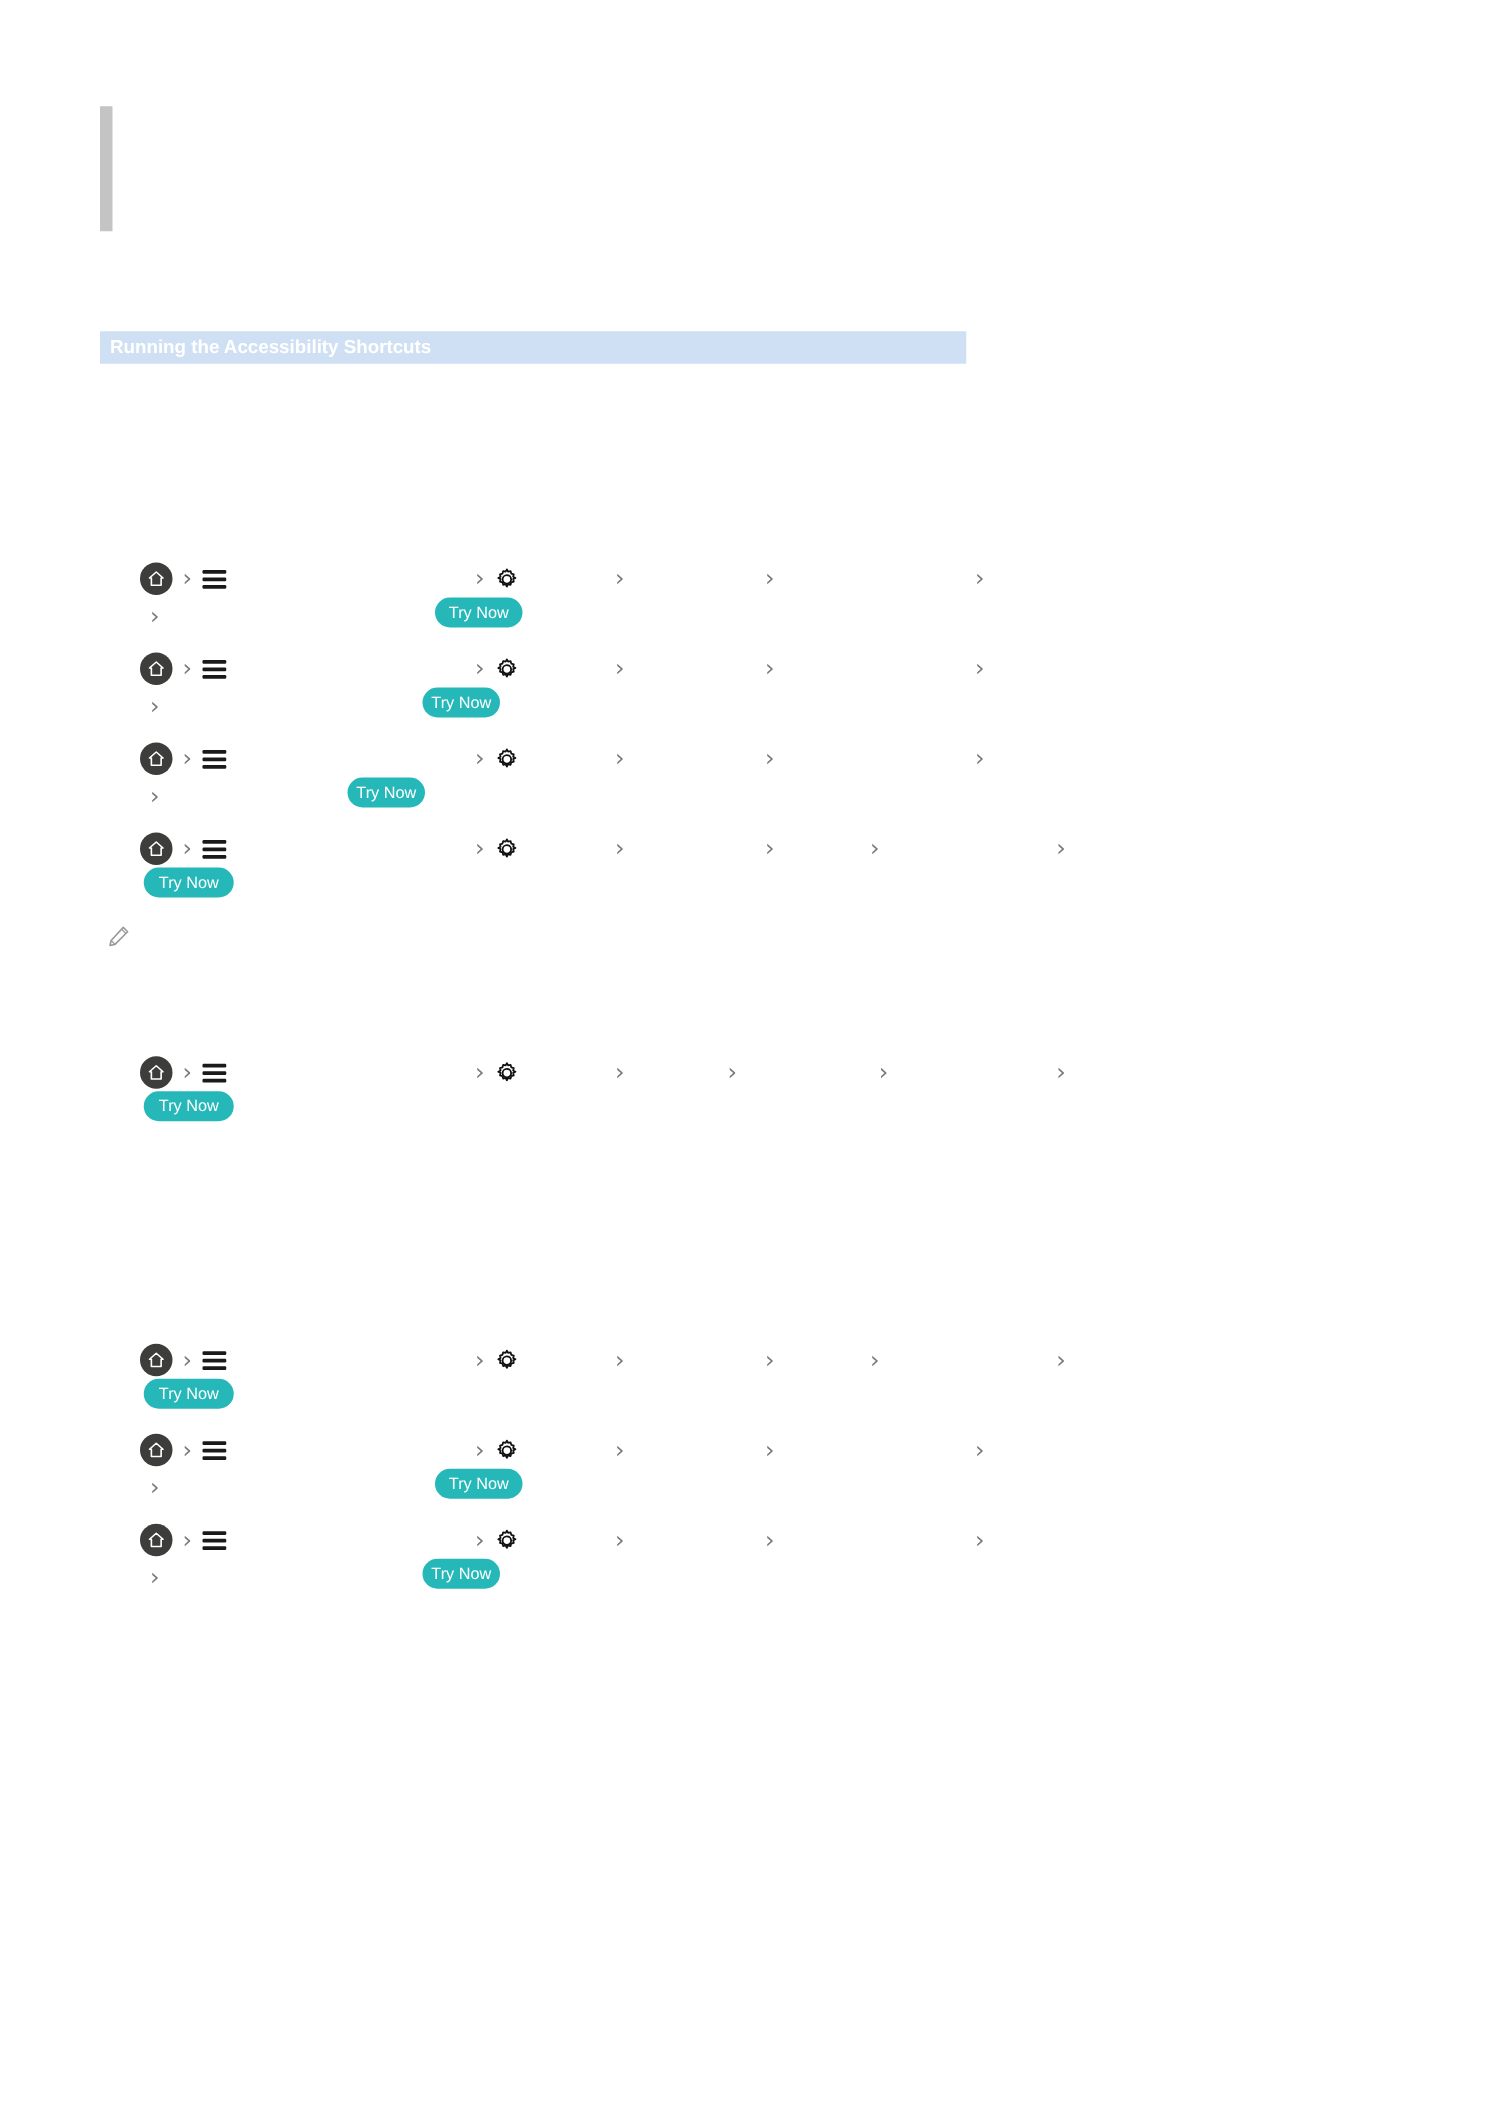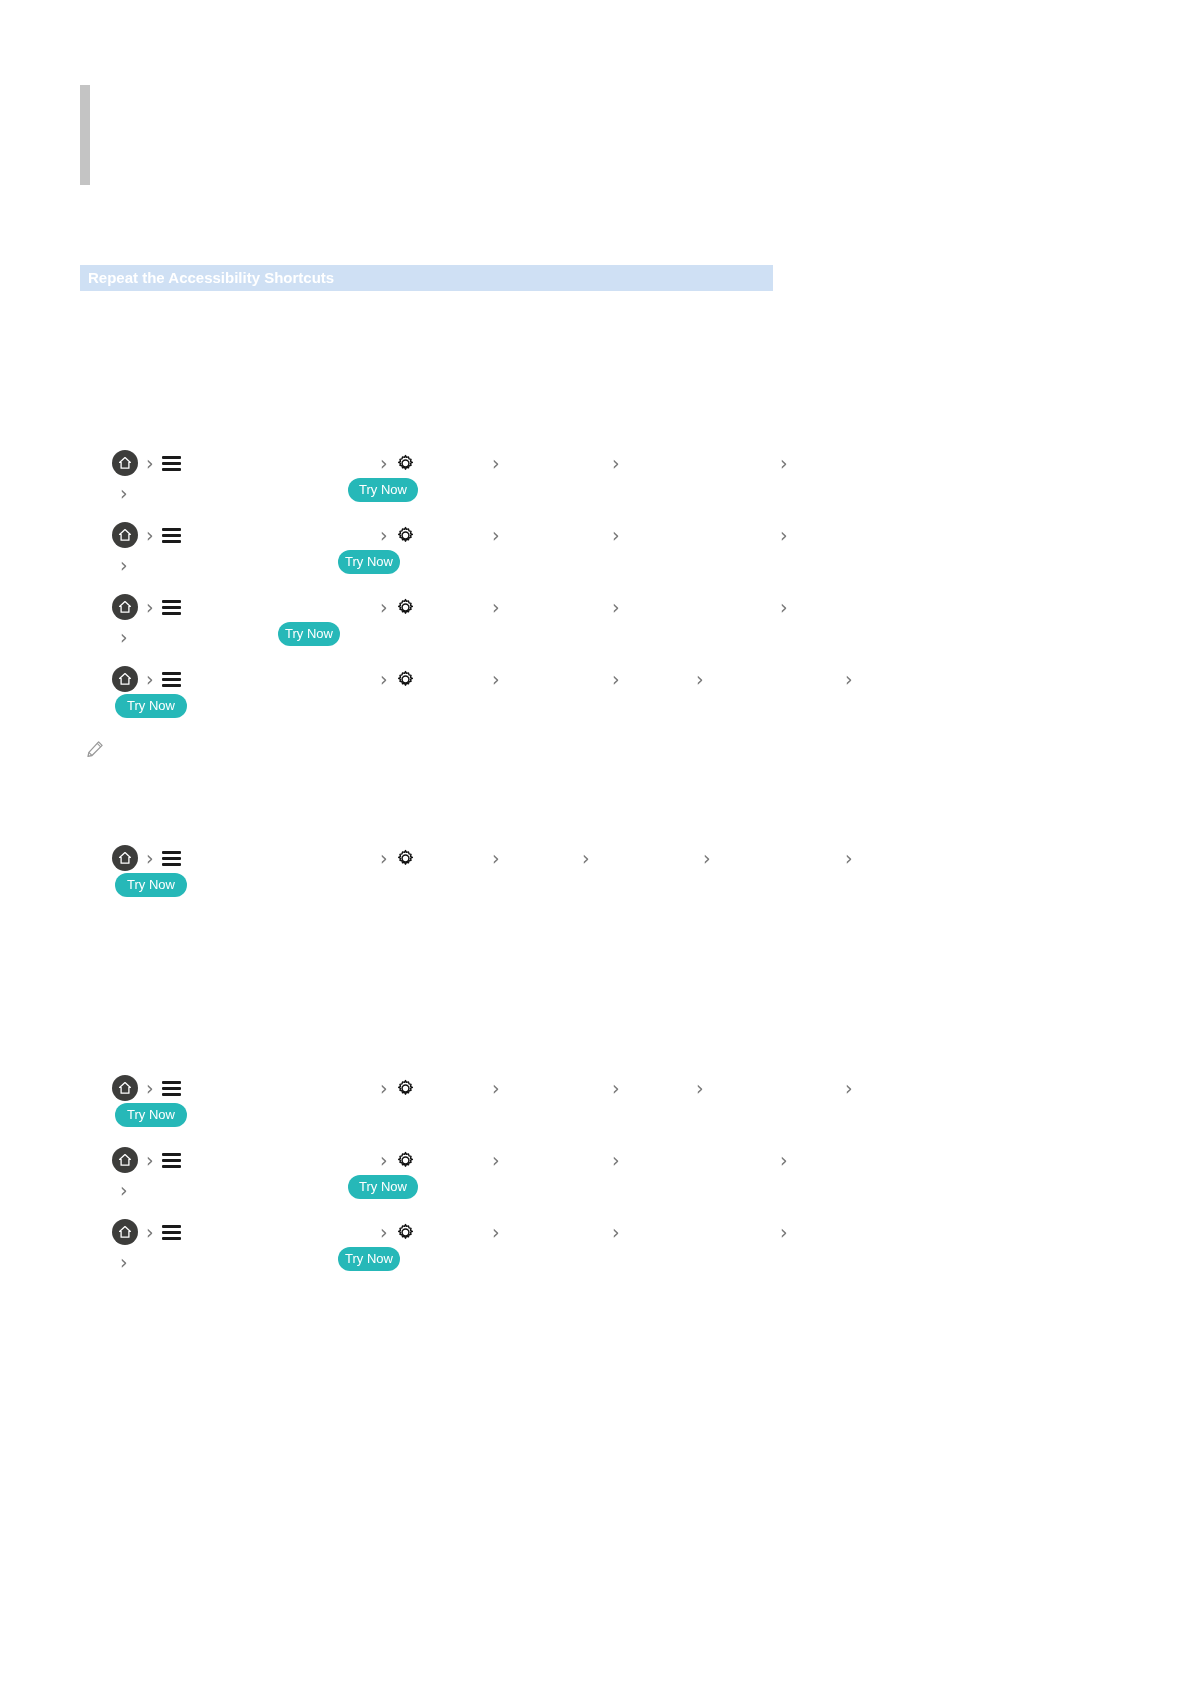--- a/index.html
+++ b/index.html
@@ -181,21 +181,21 @@
 <body>
 
 <div class="page">
 
   <div class="title-accent"></div>
   <div class="page-title">Using the Accessibility Functions</div>
 
   <div class="para" style="left:104px; top:200px; width:680px;">You can turn on the accessibility functions for the visually impaired or the hard of hearing. The following functions are supported.</div>
 
   <div class="section-band">
-    <span class="section-band-label">Repeat the Accessibility Shortcuts</span>
+    <span class="section-band-label">Running the Accessibility Shortcuts</span>
   </div>
 
   <div class="para" style="left:104px; top:320px; width:690px;">The Accessibility Shortcuts provide easy access to the accessibility functions. To display the Accessibility Shortcuts, press and hold the Volume button for 1 second or more. You can easily turn on or turn off the functions such as Voice Guide, Audio Description, SeeColors Mode, High Contrast, Enlarge, Grayscale, Colour Inversion, Learn TV Remote, Menu Learning Screen, Multi-output Audio, Subtitle, Sign Language Zoom, Slow Button Repeat, Accessibility Settings, etc.</div>
 
   <div class="menu-row" style="top:448px;">
     <div class="menu-line">
       <span class="mi" style="left:0px;">
         <span class="home-icon">
           <svg width="16" height="16" viewBox="0 0 16 16" aria-hidden="true">
             <path d="M8 2.6 L13.4 7.4 L11.9 7.4 L11.9 13.2 L4.1 13.2 L4.1 7.4 L2.6 7.4 Z" fill="none" stroke="#ffffff" stroke-width="1.3" stroke-linejoin="round"></path>

